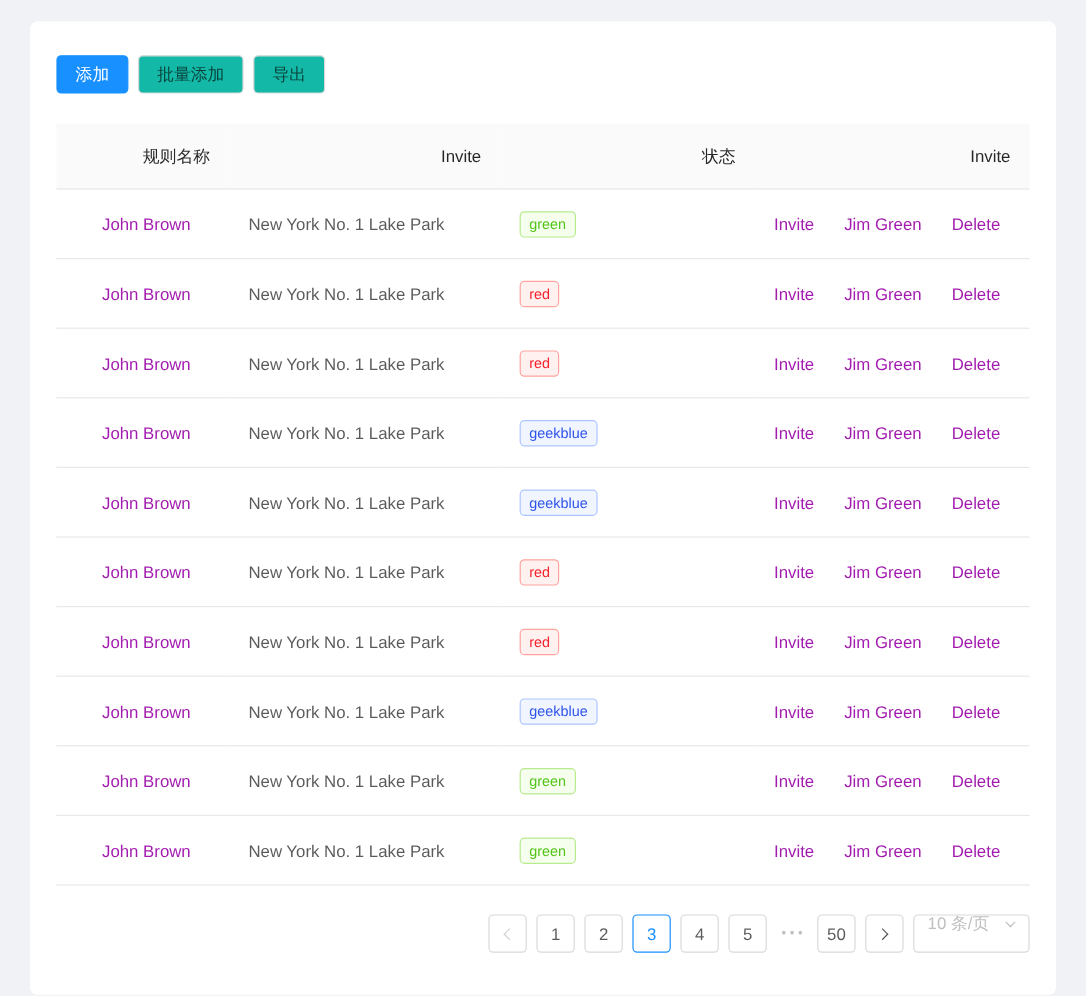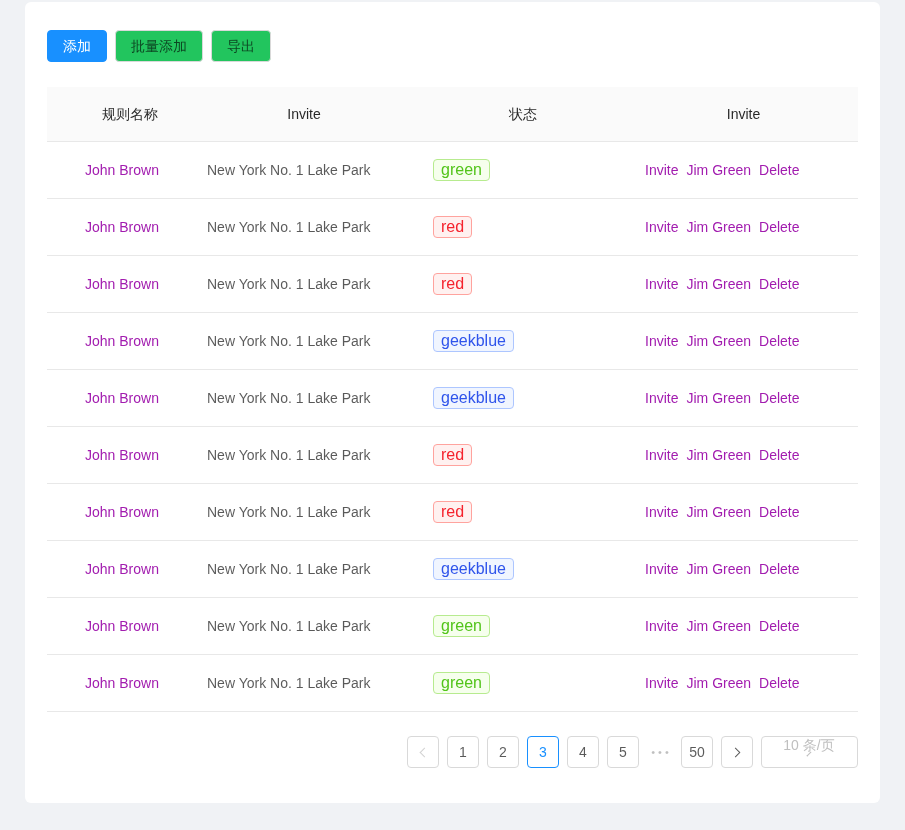--- a/index.html
+++ b/index.html
@@ -8,70 +8,70 @@
     width: 905px; height: 830px;
     background: #f0f2f5;
     font-family: "Liberation Sans", "DejaVu Sans", sans-serif;
     font-size: 14px;
     color: rgba(0,0,0,0.65);
     position: relative;
     overflow: hidden;
   }
   .card {
     position: absolute;
-    left: 25px; top: 2px;
+    left: 25px; top: 18px;
     width: 855px;
     background: #ffffff;
     border-radius: 6px;
     padding: 28px 22px 35px 22px;
   }
   
   .toolbar { display: flex; gap: 8px; margin-bottom: 25px; }
   .btn {
     height: 32px;
     padding: 0 15px;
     border: 1px solid #d9d9d9;
     border-radius: 4px;
-    background: #22c55e;
+    background: #14b8a6;
     color: rgba(0,0,0,0.65);
     font-size: 14px;
     font-family: inherit;
     line-height: 30px;
     cursor: pointer;
   }
   .btn-primary {
     background: #1890ff;
     border-color: #1890ff;
     color: #fff;
   }
   
   table { width: 100%; border-collapse: collapse; table-layout: fixed; }
   thead th {
     background: #fafafa;
     color: rgba(0,0,0,0.85);
     font-weight: 500;
-    text-align: center;
+    text-align: right;
     padding: 16px 16px;
     line-height: 22px;
     border-bottom: 1px solid #e8e8e8;
   }
   tbody td {
     padding: 17px 16px;
     line-height: 22px;
     border-bottom: 1px solid #e8e8e8;
     color: rgba(0,0,0,0.65);
     white-space: nowrap;
     overflow: hidden;
   }
   thead th:first-child, tbody td:first-child { padding-left: 38px; }
   .link { color: #a21caf; cursor: pointer; text-decoration: none; }
-  .action-link + .action-link { margin-left: 8px; }
+  .action-link + .action-link { margin-left: 25px; }
   .tag {
     display: inline-block;
-    font-size: 16px;
+    font-size: 12px;
     line-height: 20px;
     padding: 0 7px;
     border: 1px solid;
     border-radius: 4px;
     background: #fff;
   }
   
   .pagination {
     display: flex;
     justify-content: flex-end;
@@ -112,21 +112,20 @@
   .size-select {
     height: 32px;
     min-width: 97px;
     border: 1px solid #d9d9d9;
     border-radius: 4px;
     background: #fff;
     display: flex; align-items: center; justify-content: space-between;
     padding: 0 12px 16px 11px;
     color: #bfbfbf;
     cursor: pointer;
-    flex-direction: column;
   }
 </style>
 </head>
 <body>
 
 <div class="card">
 
   <div class="toolbar">
     <button class="btn btn-primary">添加</button>
     <button class="btn">批量添加</button>

